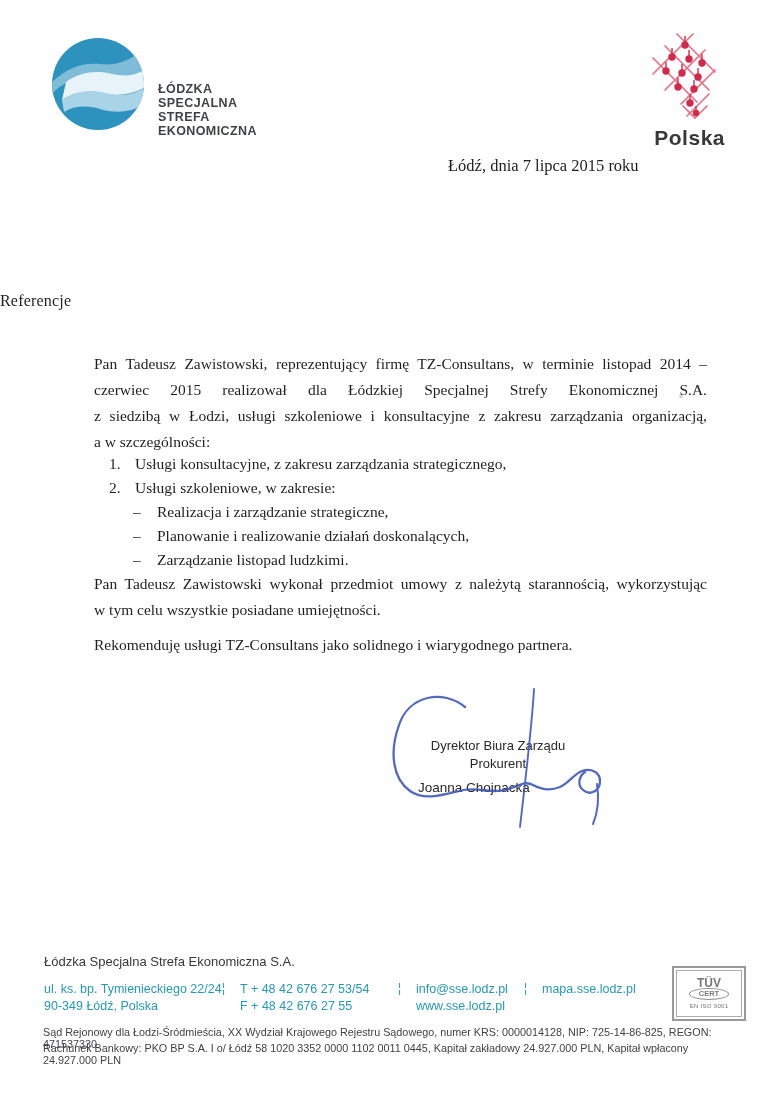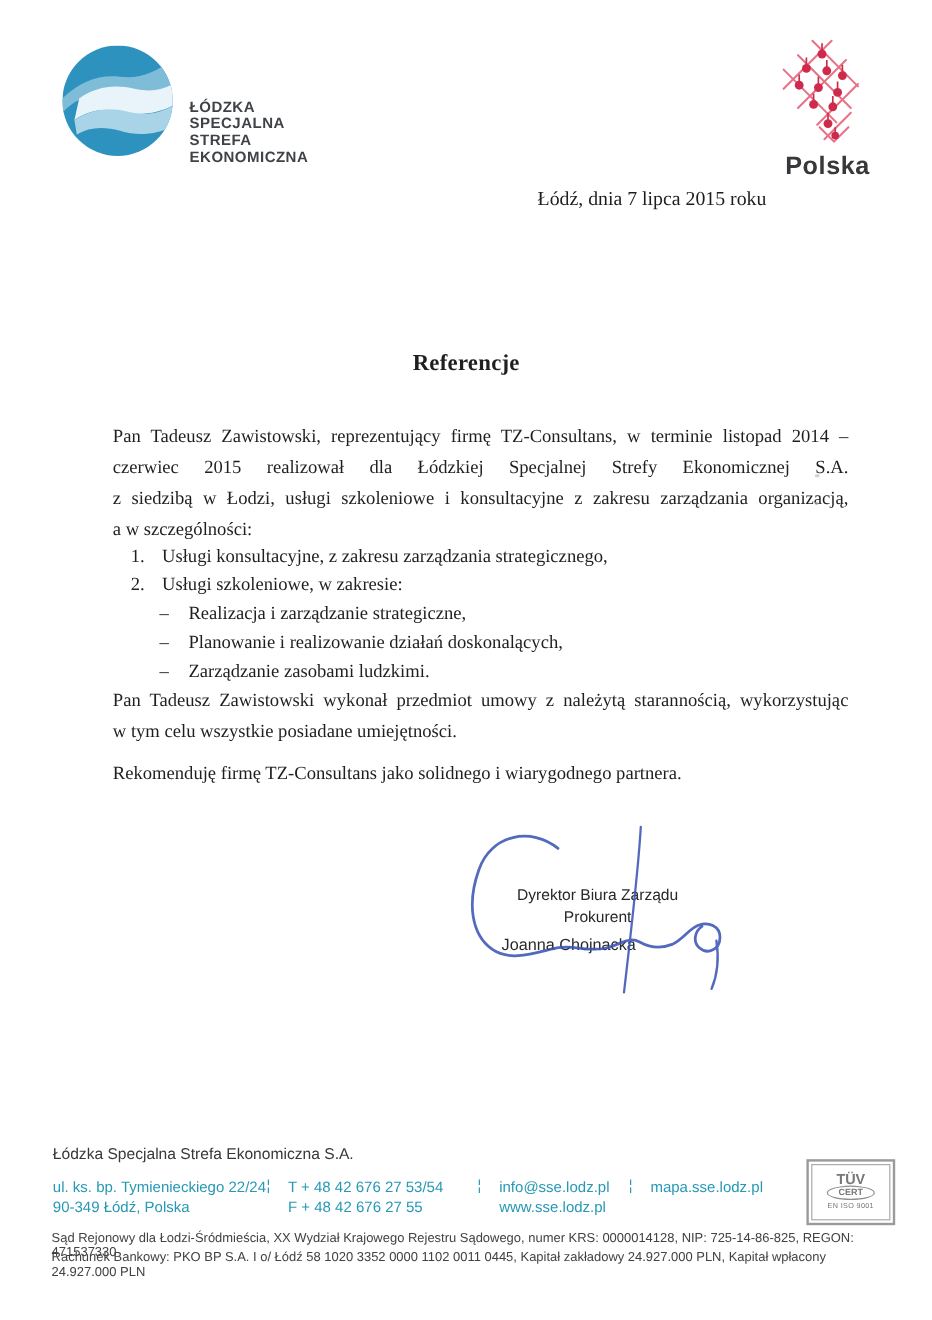--- a/index.html
+++ b/index.html
@@ -18,22 +18,22 @@
     font-size:12.5px; line-height:14px; letter-spacing:.4px; color:#3f4246;
   }
   .polska-logo { position:absolute; left:633px; top:28px; width:92px; text-align:right; }
   .polska-wordmark {
     font-family:"Liberation Sans", sans-serif; font-weight:bold;
     font-size:21px; letter-spacing:.5px; color:#38383a; margin-top:-2px;
   }
   .date-line { position:absolute; left:448px; top:156px; font-size:16.5px; color:#1d1d1f; }
 
   
-  .doc-title { position:absolute; left:0; top:292px; width:777px; text-align:center;
-    font-weight:bold; font-size:19px; letter-spacing:.2px; }
+  .doc-title { position:absolute; left:0; top:292px; width:777px; 
+    font-weight:normal; font-size:16px; letter-spacing:.2px; }
 
   .para { position:absolute; left:94px; width:613px; font-size:15.5px; }
   .para .ln { line-height:26px; white-space:nowrap; }
   .para .ln.just { text-align:justify; text-align-last:justify; }
   #para1 { top:351px; }
   #para2 { top:571px; }
   #para3 { top:632px; font-size:15.5px; }
 
   .list-block { position:absolute; left:109px; top:452px; font-size:15.5px; }
   .li-row { display:flex; line-height:24px; }
@@ -160,31 +160,31 @@
     <div class="li-dash-row">
       <span class="li-dash">–</span>
       <span>Realizacja i zarządzanie strategiczne,</span>
     </div>
     <div class="li-dash-row">
       <span class="li-dash">–</span>
       <span>Planowanie i realizowanie działań doskonalących,</span>
     </div>
     <div class="li-dash-row">
       <span class="li-dash">–</span>
-      <span>Zarządzanie zasobami ludzkimi.</span>
+      <span>Zarządzanie listopad ludzkimi.</span>
     </div>
   </div>
 
   <div class="para" id="para2">
     <div class="ln just">Pan Tadeusz Zawistowski wykonał przedmiot umowy z należytą starannością, wykorzystując</div>
     <div class="ln">w tym celu wszystkie posiadane umiejętności.</div>
   </div>
 
   <div class="para" id="para3">
-    <div class="ln">Rekomenduję firmę TZ-Consultans jako solidnego i wiarygodnego partnera.</div>
+    <div class="ln">Rekomenduję usługi TZ-Consultans jako solidnego i wiarygodnego partnera.</div>
   </div>
 
   <div class="sig-roles">
     <div>Dyrektor Biura Zarządu</div>
     <div>Prokurent</div>
   </div>
   <div class="sig-name">Joanna Chojnacka</div>
   <svg class="sig-svg" width="228" height="160" viewBox="0 0 228 160">
     <g fill="none" stroke="#3c55b4" stroke-linecap="round" opacity="0.88">
       <path stroke-width="2.3" d="M 80,24

